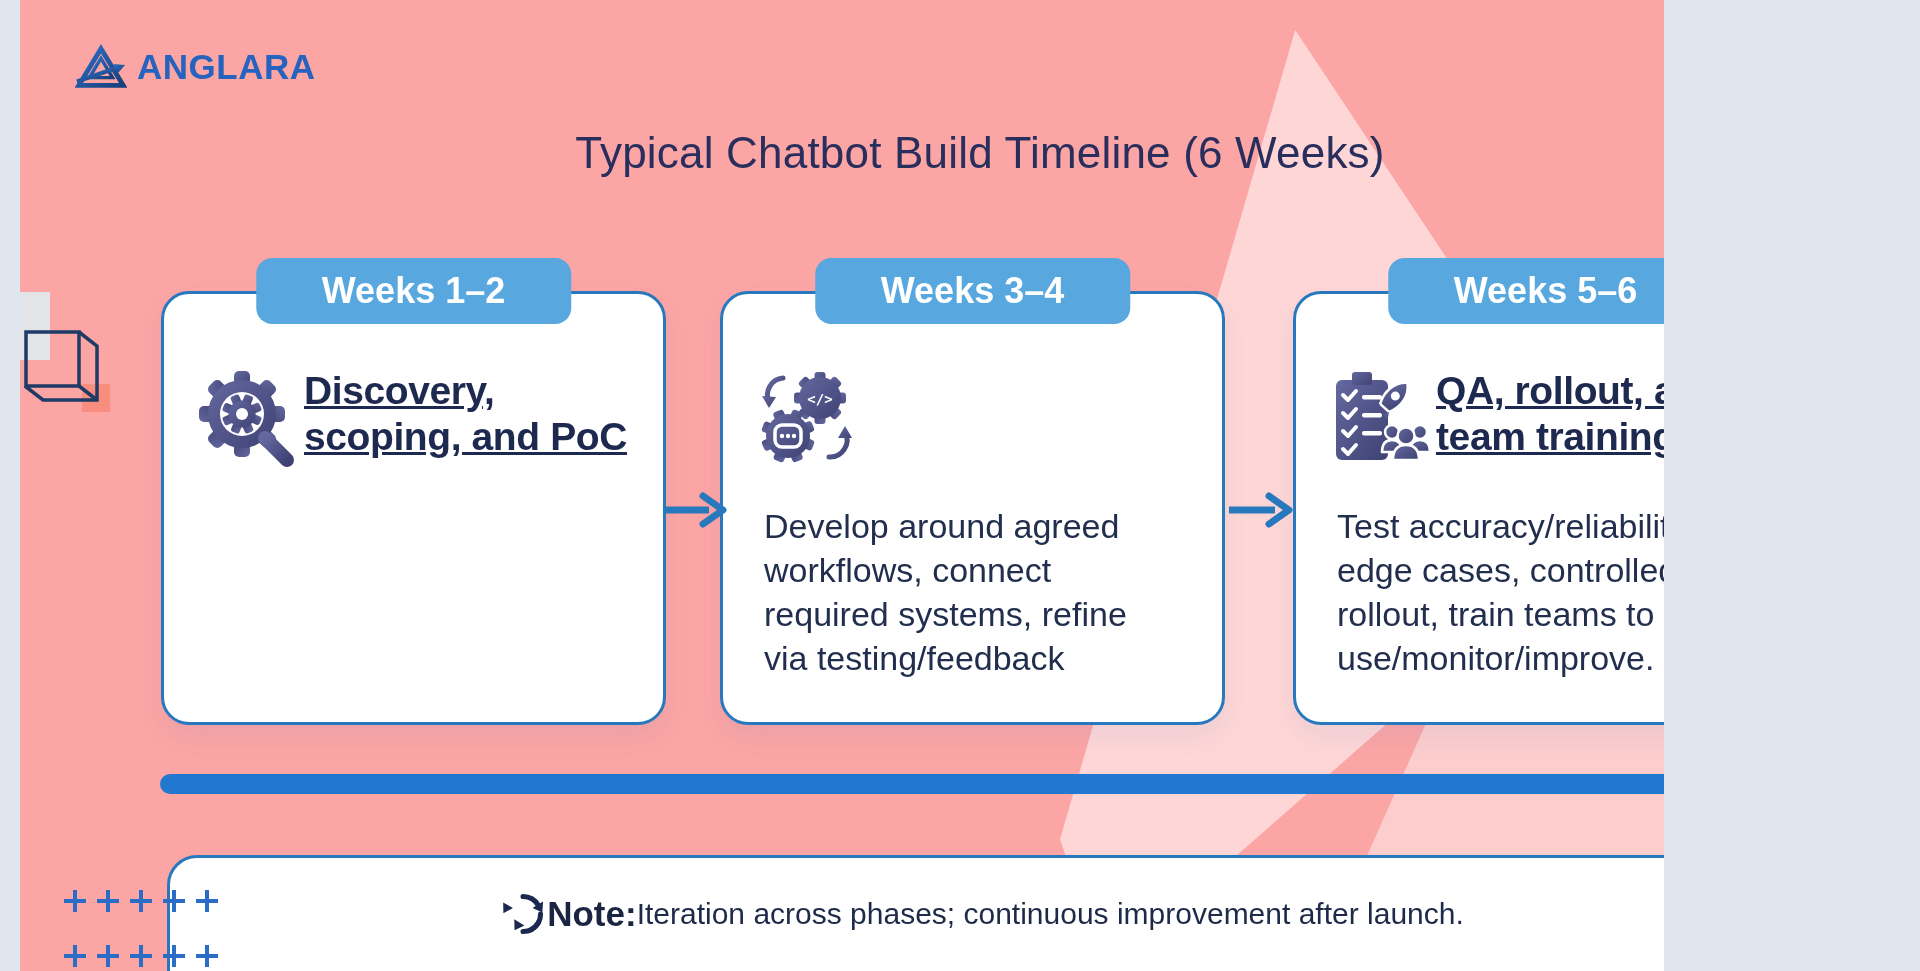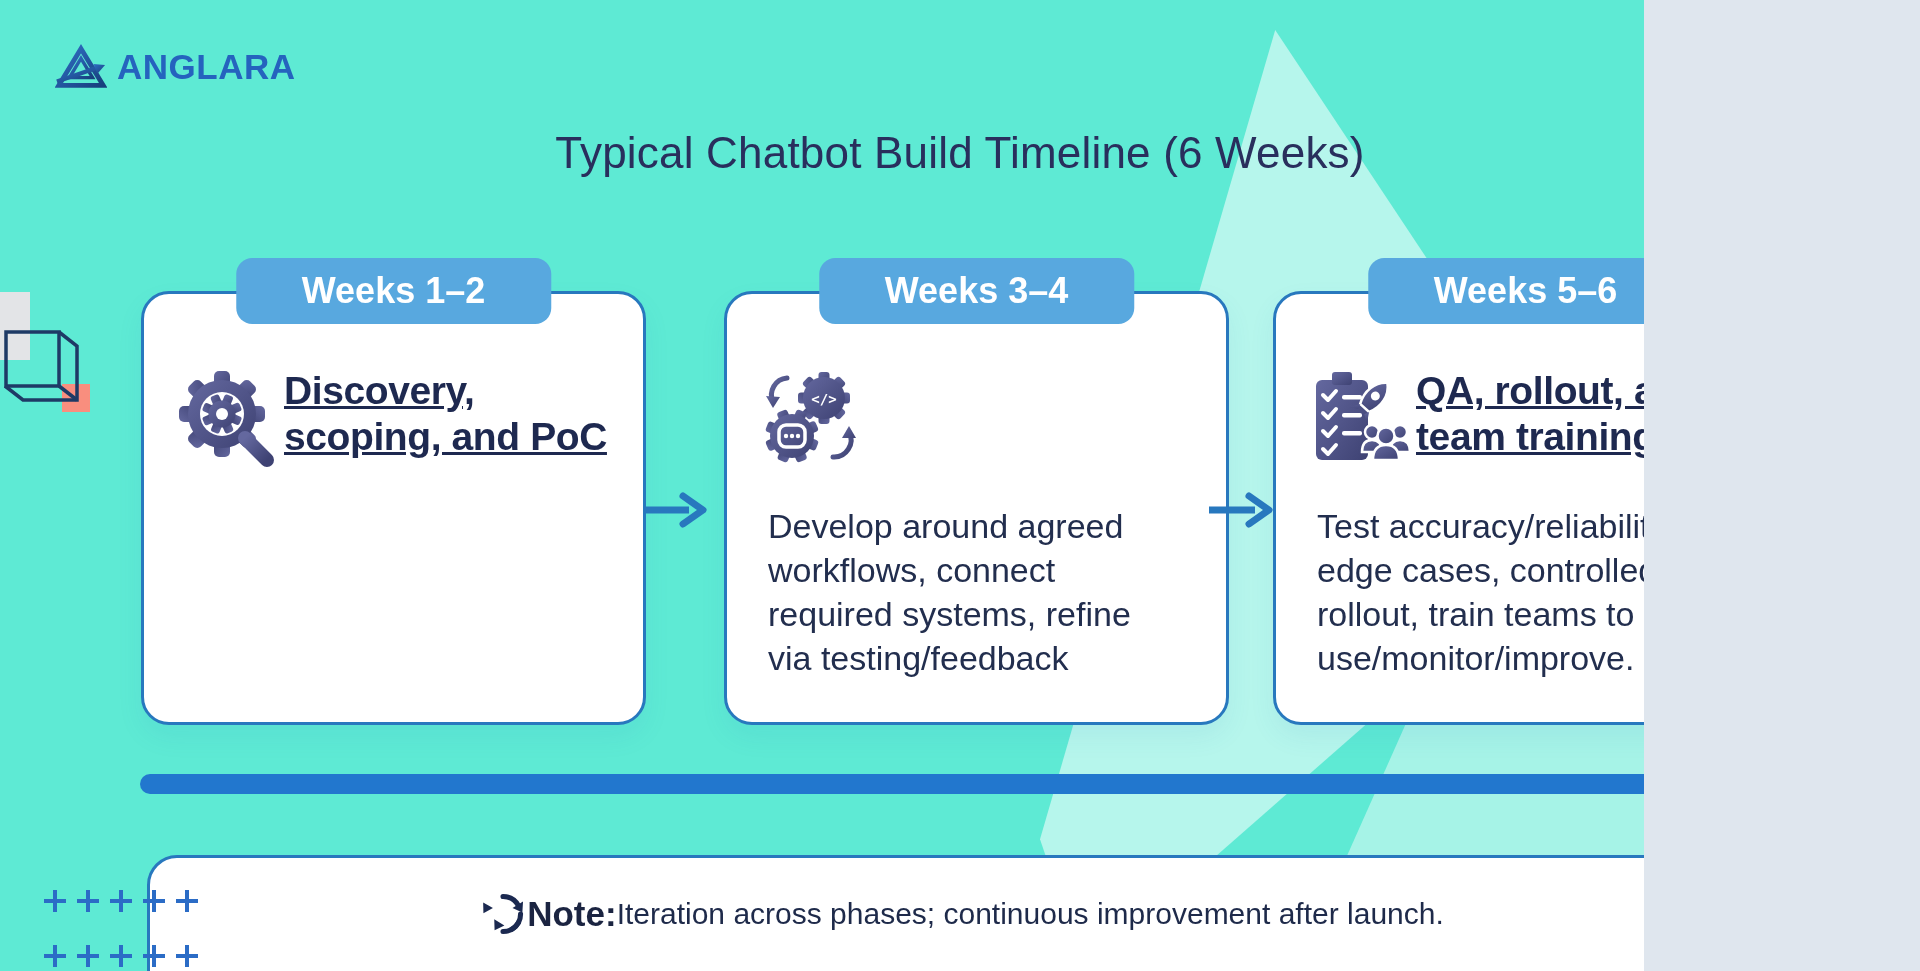--- a/index.html
+++ b/index.html
@@ -1,20 +1,21 @@
 <!DOCTYPE html>
 <html><head>
 <meta charset="utf-8">
 <style>
   html,body{margin:0;padding:0;background:#dfe6ee;}
   .canvas{
     position:relative; width:1644px; height:971px; overflow:hidden;
-    background:#5eead4;
+    background:#fca5a5;
     font-family:"Liberation Sans", sans-serif;
     color:#222E4E;
+    margin-left:20px;
   }
   .abs{position:absolute;}
 
   
   .bg-tri{
     left:1040px; top:30px; width:560px; height:941px;
     background:rgba(255,255,255,0.55);
     clip-path:polygon(42% 0, 100% 52%, 8% 100%, 0 86%);
   }
   .bg-band{
@@ -35,21 +36,21 @@
     font-size:44px; font-weight:400; color:#292F5D; letter-spacing:0.2px;
   }
 
   
   .card{
     position:absolute; top:291px; width:505px; height:434px;
     background:#ffffff; border:3.5px solid #2878BE; border-radius:28px;
     box-shadow:0 12px 26px rgba(41,120,190,0.08);
     box-sizing:border-box;
   }
-  .card1{ left:141px; } .card2{ left:724px; } .card3{ left:1273px; }
+  .card1{ left:141px; } .card2{ left:700px; } .card3{ left:1273px; }
   .badge{
     position:absolute; top:-36px; left:50%; transform:translateX(-50%);
     height:66px; line-height:66px; padding:0 66px; border-radius:16px;
     background:#58A8DF; color:#ffffff; font-size:36px; font-weight:700;
     white-space:nowrap;
     text-align:center;
   }
   .card-icon{ position:absolute; left:34px; top:74px; width:100px; height:100px; }
   .card-heading{
     position:absolute; left:140px; top:74px; width:360px;

